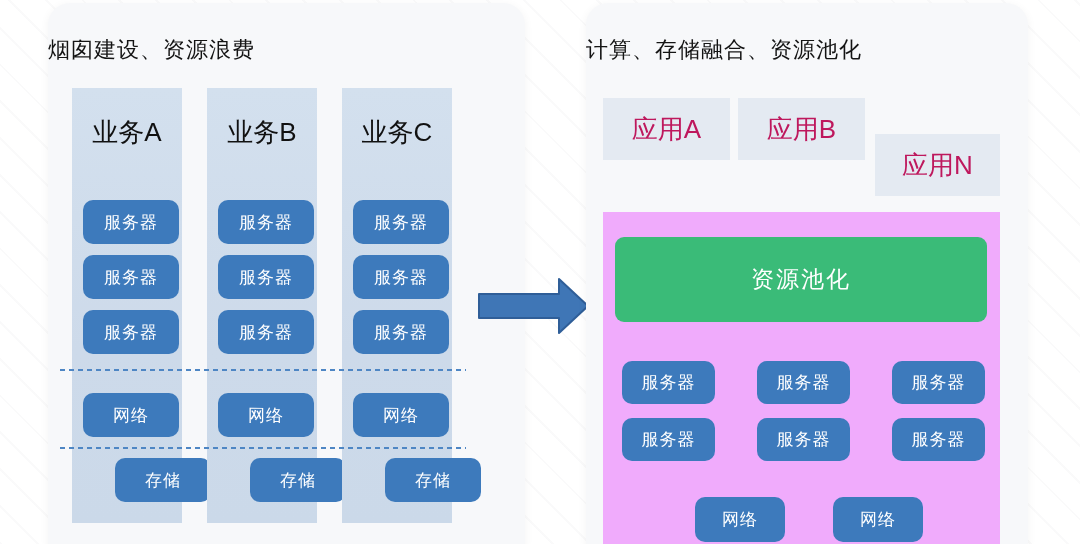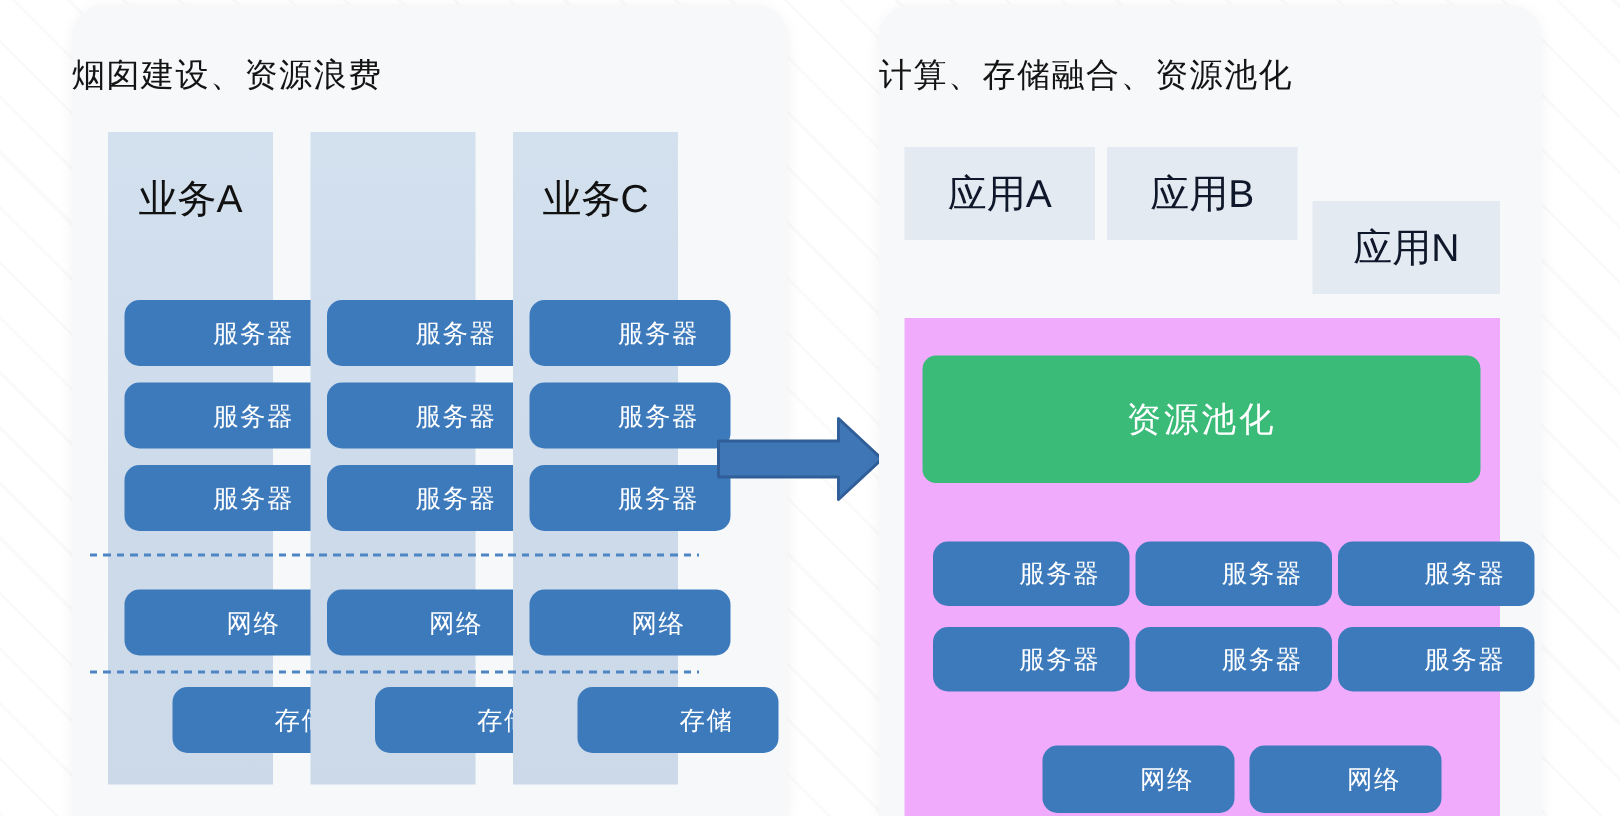--- a/index.html
+++ b/index.html
@@ -41,21 +41,21 @@
   .biz-header {
     position: absolute; top: 0; left: 0; width: 100%; height: 88px;
     display: flex; align-items: center; justify-content: center;
     font-size: 26px; color: #111;
   }
   .node {
     position: absolute;
     background: #3d7abc; color: #ffffff;
     border-radius: 10px;
     display: flex; align-items: center; justify-content: center;
-    font-size: 17px; letter-spacing: 1px; padding-left: 38px;
+    font-size: 17px; letter-spacing: 1px;
   }
   .node-col { left: 11px; width: 96px; height: 44px; }
   .n-s1 { top: 112px; }
   .n-s2 { top: 167px; }
   .n-s3 { top: 222px; }
   .n-net { top: 305px; }
   .n-sto { top: 370px; margin-left: 32px; }
 
   .dash {
     position: absolute; height: 2px;
@@ -66,21 +66,21 @@
   .dash-l2 { left: 12px; top: 444px; width: 406px; }
 
   
   .arrow-wrap { position: absolute; left: 470px; top: 270px; width: 126px; height: 72px; }
 
   
   .app-box {
     position: absolute; top: 95px; height: 62px;
     background: #e4eaf2;
     display: flex; align-items: center; justify-content: center;
-    font-size: 26px; color: #0f172a;
+    font-size: 26px; color: #be185d;
   }
   .app-a { left: 17px;  width: 127px; }
   .app-b { left: 152px; width: 127px; }
   .app-n { left: 289px; width: 125px; margin-top: 36px; }
 
   .pool-container {
     position: absolute; left: 17px; top: 169px; width: 397px; height: 344px;
     background: #f0abfc;
     margin-top: 40px;
   }
@@ -113,20 +113,21 @@
     <div class="biz-col biz-col-a">
       <div class="biz-header">业务A</div>
       <div class="node node-col n-s1">服务器</div>
       <div class="node node-col n-s2">服务器</div>
       <div class="node node-col n-s3">服务器</div>
       <div class="node node-col n-net">网络</div>
       <div class="node node-col n-sto">存储</div>
     </div>
 
     <div class="biz-col biz-col-b">
+      <div class="biz-header">业务B</div>
       <div class="node node-col n-s1">服务器</div>
       <div class="node node-col n-s2">服务器</div>
       <div class="node node-col n-s3">服务器</div>
       <div class="node node-col n-net">网络</div>
       <div class="node node-col n-sto">存储</div>
     </div>
 
     <div class="biz-col biz-col-c">
       <div class="biz-header">业务C</div>
       <div class="node node-col n-s1">服务器</div>

